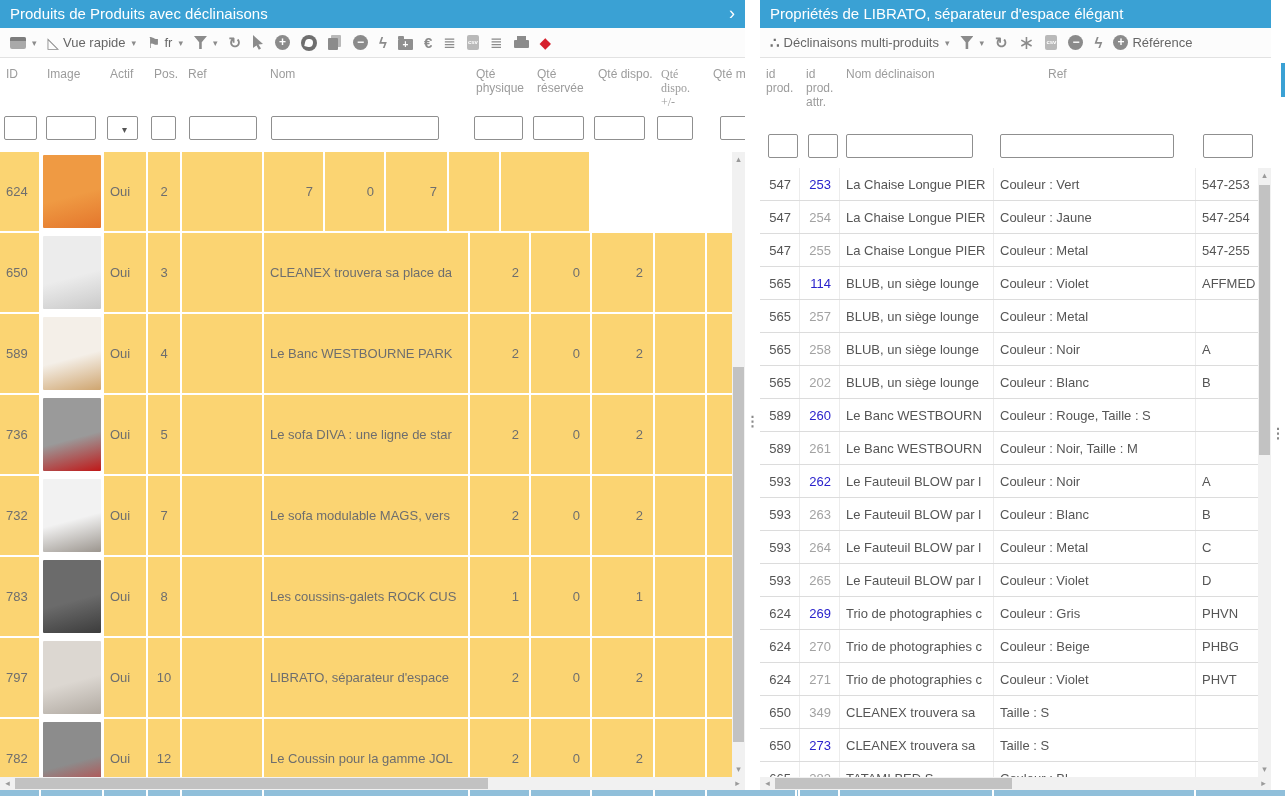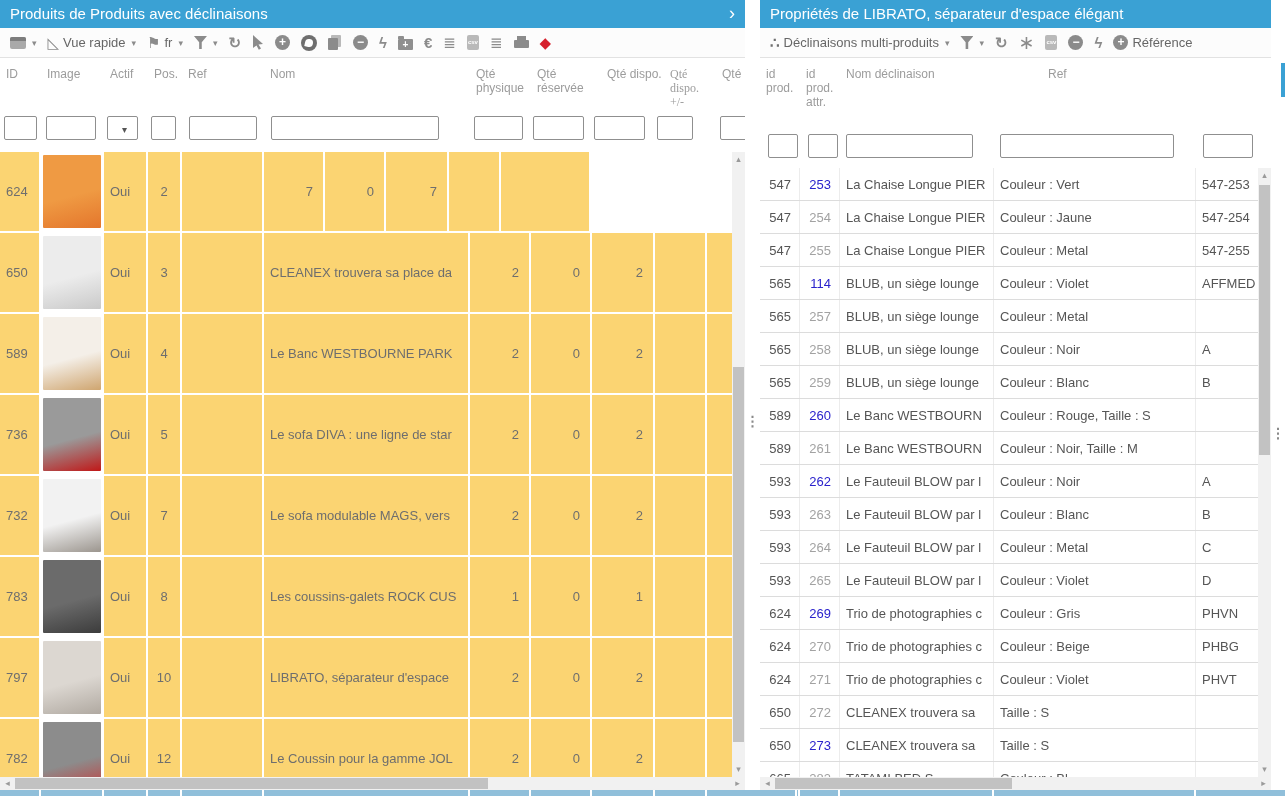--- a/index.html
+++ b/index.html
@@ -165,21 +165,21 @@
       </div>
     <div class="ghead" id="lh">
         <div class="hcell" style="width: 41px;">ID</div>
         <div class="hcell" style="width: 63px;">Image</div>
         <div class="hcell" style="width: 44px;">Actif</div>
         <div class="hcell" style="width: 34px;">Pos.</div>
         <div class="hcell" style="width: 82px;">Ref</div>
         <div class="hcell" style="width: 206px;">Nom</div>
         <div class="hcell" style="width: 61px;">Qté physique</div>
         <div class="hcell" style="width: 61px;">Qté réservée</div>
-        <div class="hcell" style="width: 63px; margin-left: 9px;">Qté dispo.</div>
+        <div class="hcell" style="width: 63px;">Qté dispo.</div>
         <div class="hcell" style="width: 52px; font-family: Liberation Serif, serif;">Qté dispo. +/-</div>
         <div class="hcell" style="width: 90px;">Qté minimum</div>
       </div>
     <div class="frow" id="lf">
         <div class="fcell" style="width: 41px;">
           <input class="finput" type="text" style="width: 33px; margin-left: 4px;">
         </div>
         <div class="fcell" style="width: 63px;">
           <input class="finput" type="text" style="width: 50px; margin-left: 5px;">
         </div>
@@ -447,21 +447,21 @@
         </div>
         <div class="rrow">
           <div class="rcell rid" style="width: 40px;">565</div>
           <div class="rcell rid muted" style="width: 40px;">258</div>
           <div class="rcell rtxt" style="width: 154px;">BLUB, un siège lounge</div>
           <div class="rcell rtxt" style="width: 202px;">Couleur : Noir</div>
           <div class="rcell rtxt" style="width: 122px;">A</div>
         </div>
         <div class="rrow">
           <div class="rcell rid" style="width: 40px;">565</div>
-          <div class="rcell rid muted" style="width: 40px;">259</div>
+          <div class="rcell rid muted" style="width: 40px;">202</div>
           <div class="rcell rtxt" style="width: 154px;">BLUB, un siège lounge</div>
           <div class="rcell rtxt" style="width: 202px;">Couleur : Blanc</div>
           <div class="rcell rtxt" style="width: 122px;">B</div>
         </div>
         <div class="rrow">
           <div class="rcell rid" style="width: 40px;">589</div>
           <div class="rcell rid link" style="width: 40px;">260</div>
           <div class="rcell rtxt" style="width: 154px;">Le Banc WESTBOURN</div>
           <div class="rcell rtxt" style="width: 202px;">Couleur : Rouge, Taille : S</div>
           <div class="rcell rtxt" style="width: 122px;"></div>
@@ -517,21 +517,21 @@
         </div>
         <div class="rrow">
           <div class="rcell rid" style="width: 40px;">624</div>
           <div class="rcell rid muted" style="width: 40px;">271</div>
           <div class="rcell rtxt" style="width: 154px;">Trio de photographies c</div>
           <div class="rcell rtxt" style="width: 202px;">Couleur : Violet</div>
           <div class="rcell rtxt" style="width: 122px;">PHVT</div>
         </div>
         <div class="rrow">
           <div class="rcell rid" style="width: 40px;">650</div>
-          <div class="rcell rid muted" style="width: 40px;">272</div>
+          <div class="rcell rid muted" style="width: 40px;">349</div>
           <div class="rcell rtxt" style="width: 154px;">CLEANEX trouvera sa</div>
           <div class="rcell rtxt" style="width: 202px;">Taille : S</div>
           <div class="rcell rtxt" style="width: 122px;"></div>
         </div>
         <div class="rrow">
           <div class="rcell rid" style="width: 40px;">650</div>
           <div class="rcell rid link" style="width: 40px;">273</div>
           <div class="rcell rtxt" style="width: 154px;">CLEANEX trouvera sa</div>
           <div class="rcell rtxt" style="width: 202px;">Taille : S</div>
           <div class="rcell rtxt" style="width: 122px;"></div>

